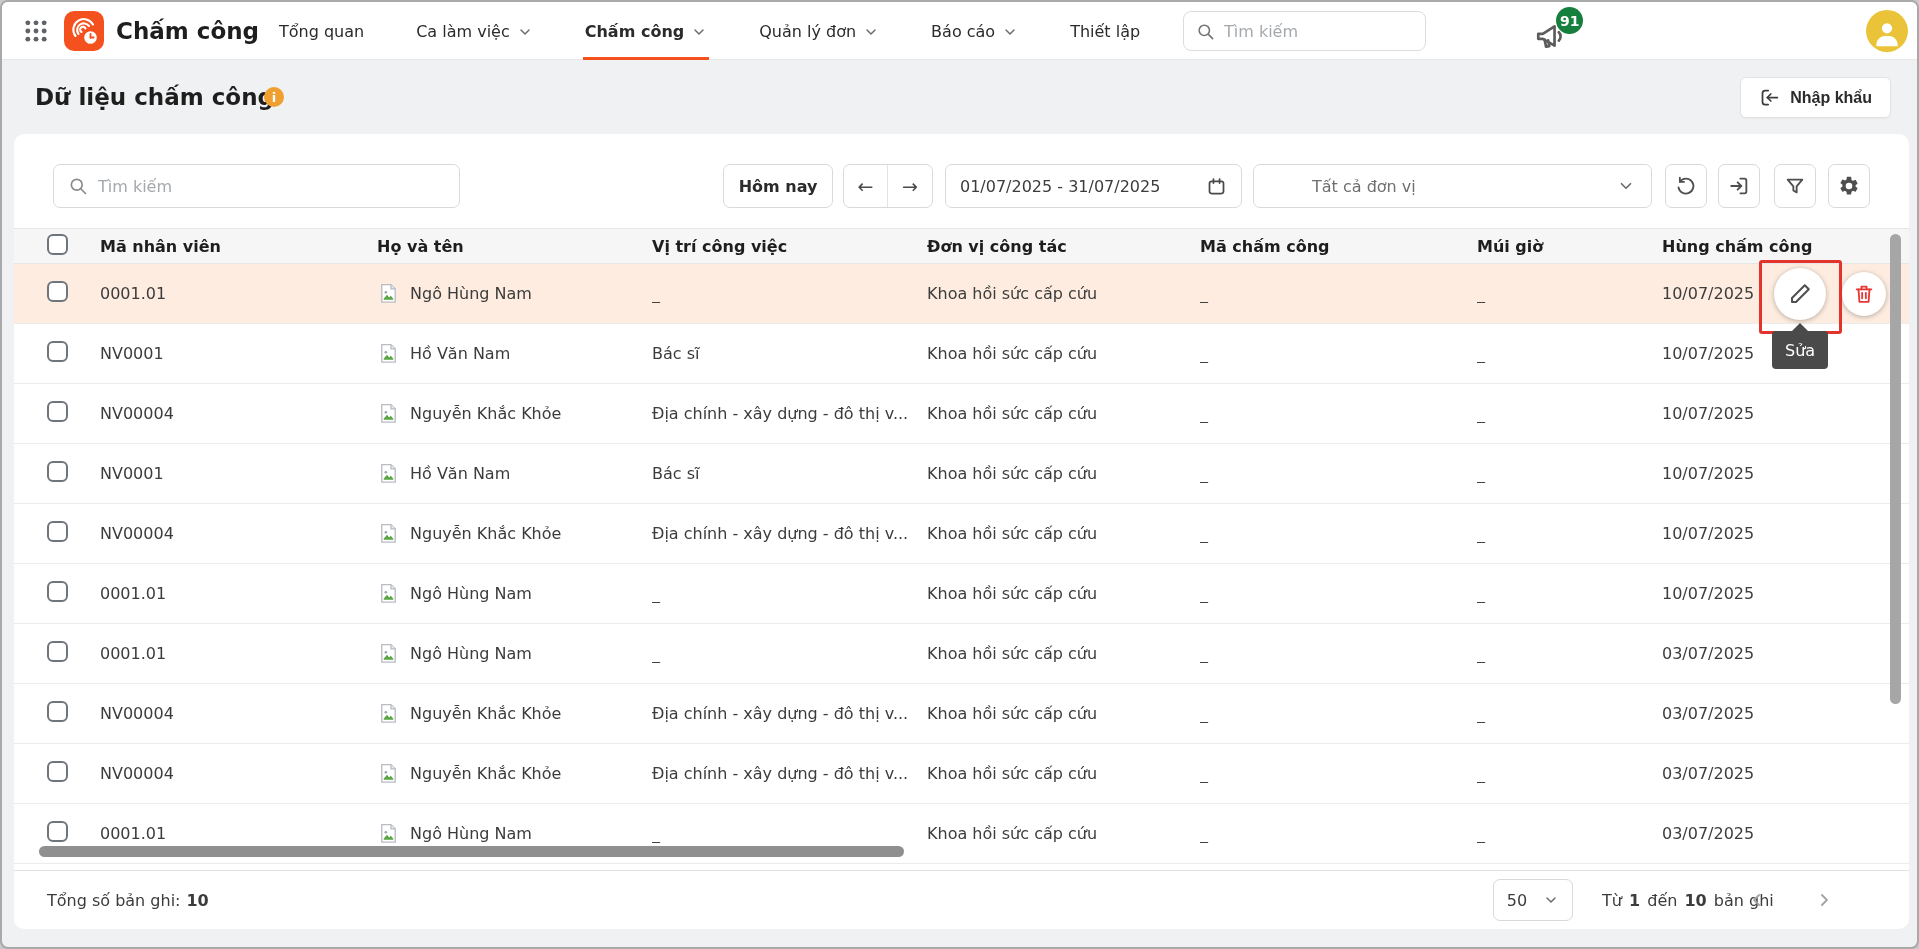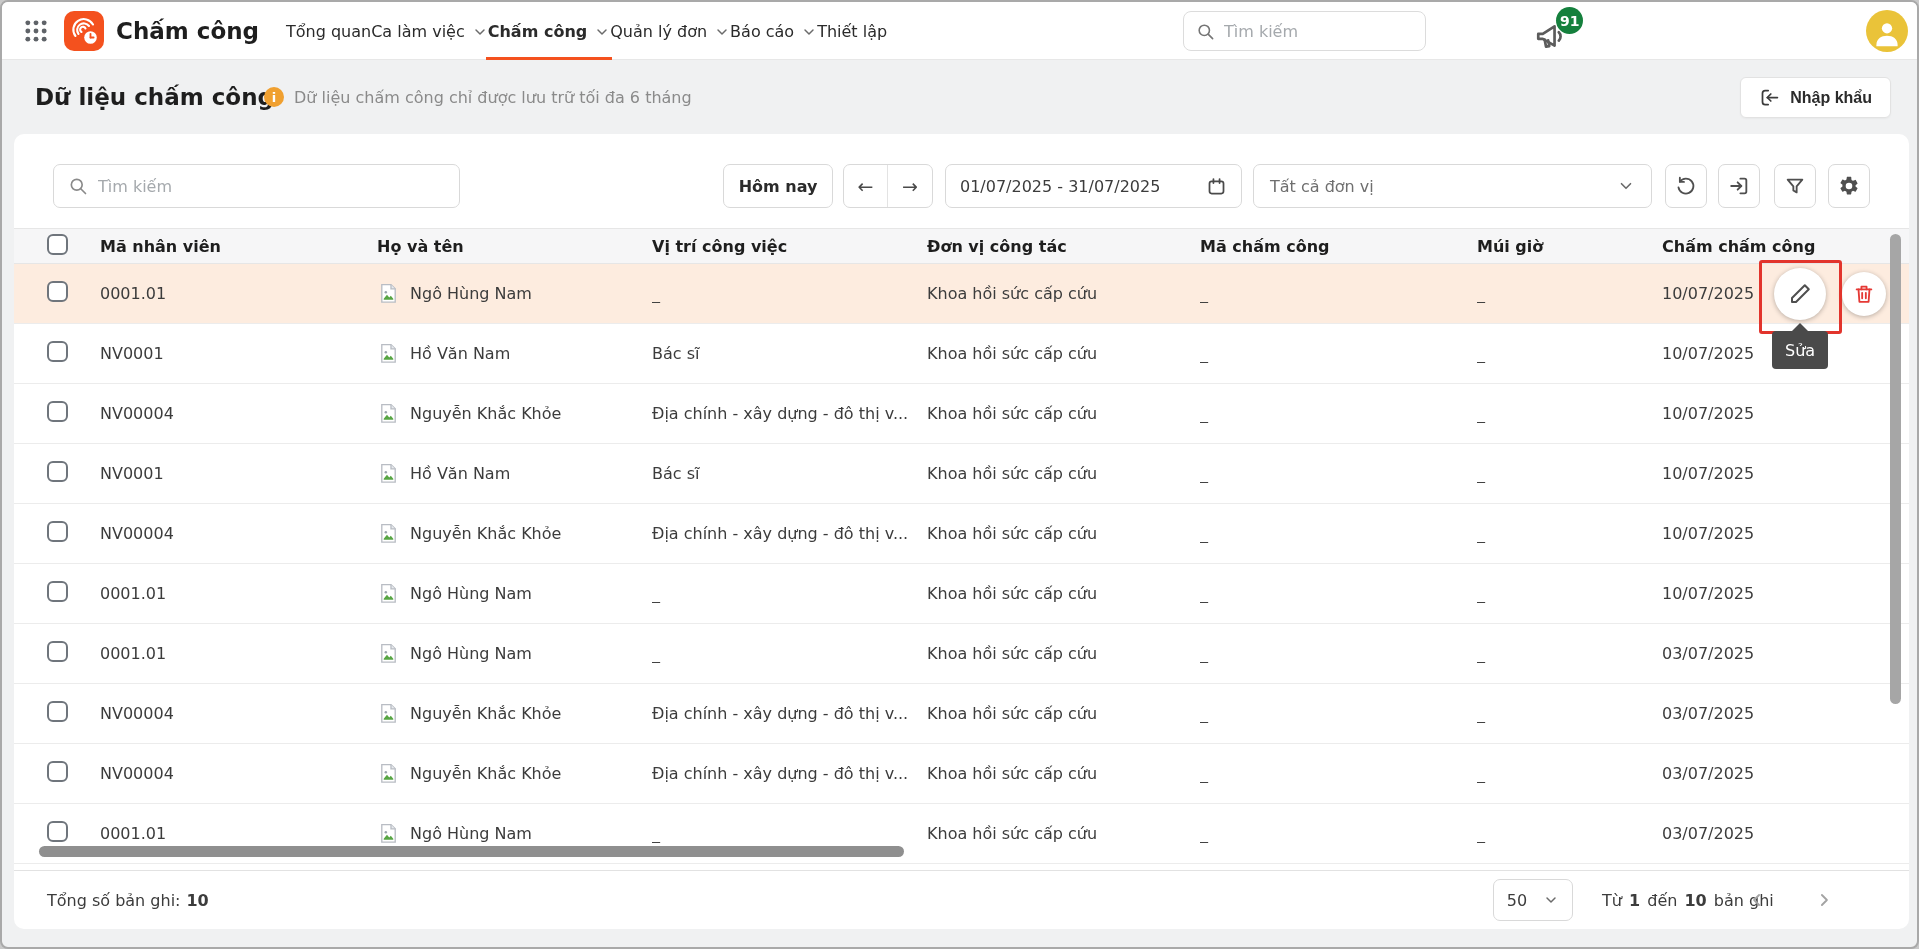--- a/index.html
+++ b/index.html
@@ -5,21 +5,21 @@
   * { margin:0; padding:0; box-sizing:border-box; }
   html,body { width:1919px; height:949px; }
   body { font-family:"DejaVu Sans","Liberation Sans",sans-serif; background:#c9c9c9; }
   .screen { position:relative; width:1919px; height:949px; background:#f0f1f2; border:2px solid #a9a9a9; border-radius:8px; overflow:hidden;text-decoration:underline; }
 
   
   .topnav { position:absolute; left:0; top:0; width:100%; height:58px; background:#fff; border-bottom:1px solid #e7e7e7; }
   .apps-grid { position:absolute; left:20px; top:15px; width:28px; height:28px; color:#5f6368; cursor:pointer; }
   .app-logo { position:absolute; left:62px; top:9px; width:40px; height:40px; }
   .app-title { position:absolute; left:114px; top:0; height:58px; display:flex; align-items:center; font-size:23px; font-weight:700; color:#1e1e1e; }
-  .nav-items { position:absolute; left:284px; top:0; height:58px; display:flex; }
+  .nav-items { position:absolute; left:277px; top:0; height:58px; display:flex; gap:52px; }
   .nav-item { position:relative; height:100%; display:flex; align-items:center; gap:7px; font-size:16px; color:#2b2b2b; cursor:pointer; white-space:nowrap; }
   .nav-item .chev { width:16px; height:16px; color:#6b6b6b; margin-top:2px; }
   .nav-item.active { font-weight:700; }
   .nav-item.active::after { content:""; position:absolute; left:-2px; right:-2px; bottom:0; height:3px; background:#f4511e; }
   .nav-search { position:absolute; right:491px; top:9px; width:243px; height:40px; border:1px solid #dcdcdc; border-radius:8px; background:#fff; display:flex; align-items:center; padding:0 12px; gap:9px; }
   .nav-search svg { width:19px; height:19px; color:#757575; flex:0 0 auto; }
   .nav-search input { border:none; outline:none; width:100%; font-size:16px; color:#333; background:transparent; font-family:inherit; }
   .nav-search input::placeholder { color:#a5a9ad; }
   .megaphone-wrap { position:absolute; left:1532px; top:12px; width:48px; height:40px; cursor:pointer; }
   .megaphone-wrap svg { width:34px; height:34px; color:#5c5c5c; position:absolute; left:0; top:5px; }
@@ -47,21 +47,21 @@
   .tb-search input { border:none; outline:none; width:100%; font-size:16px; color:#333; background:transparent; font-family:inherit; }
   .tb-search input::placeholder { color:#a5a9ad; }
   .tb-today { left:709px; width:110px; justify-content:center; font-size:16px; font-weight:600; color:#2b2b2b; cursor:pointer; }
   .tb-arrows { left:829px; width:90px; padding:0; }
   .tb-arrows .arr { width:50%; height:100%; display:flex; align-items:center; justify-content:center; font-size:19px; color:#4a4a4a; cursor:pointer; }
   .tb-arrows .arr:first-child { border-right:1px solid #e3e3e3; }
   .tb-date { left:931px; width:297px; padding:0 14px; font-size:16px; color:#3c3c3c; cursor:pointer; }
   .tb-date .dtxt { flex:1; }
   .tb-date svg { width:21px; height:21px; color:#4a4a4a; }
   .tb-select { left:1239px; width:399px; padding:0 16px; font-size:16px; color:#6f6f6f; cursor:pointer; }
-  .tb-select .stxt { flex:1; }
+  .tb-select .stxt { flex:1;margin-left:42px; }
   .tb-select svg { width:18px; height:18px; color:#6b6b6b; }
   .tb-icon { width:42px; justify-content:center; cursor:pointer; }
   .tb-icon svg { width:22px; height:22px; color:#4f4f4f; }
 
   
   .thead, .trow { display:grid; grid-template-columns:53px 277px 275px 275px 273px 277px 185px 1fr; padding-left:33px; align-items:center; }
   .thead { position:absolute; left:0; top:94px; width:100%; height:36px; background:#f6f6f7; border-top:1px solid #e6e6e6; border-bottom:1px solid #e6e6e6; font-size:16px; font-weight:700; color:#1e1e1e; }
   .tbody { position:absolute; left:0; top:130px; width:100%; height:600px; overflow:hidden; }
   .trow { height:60px; border-bottom:1px solid #ececec; font-size:16px; color:#3c3c3c; background:#fff; }
   .trow.highlight { background:#fdecdf; }
@@ -194,21 +194,20 @@
           <circle cx="12" cy="8.2" r="4.1"></circle>
           <path d="M3.5 21.5c0-4.7 3.8-7.3 8.5-7.3s8.5 2.6 8.5 7.3v1h-17z"></path>
         </svg>
     </div>
   </header>
 
   <section class="page-head">
     <h1 class="page-title">Dữ liệu chấm công</h1>
     <div class="info-group">
       <i class="info-icon">i</i>
-      <span class="info-note">Dữ liệu chấm công chỉ được lưu trữ tối đa 6 tháng</span>
     </div>
     <button class="import-btn">
       <svg viewBox="0 0 24 24" fill="none" stroke="currentColor" stroke-width="2" stroke-linecap="round" stroke-linejoin="round">
         <path d="M10.5 4H7a3 3 0 0 0-3 3v10a3 3 0 0 0 3 3h3.5"></path>
           <line x1="21" y1="12" x2="9.5" y2="12"></line>
           <polyline points="13.5 8 9.5 12 13.5 16"></polyline>
       </svg>
       <span>Nhập khẩu</span>
     </button>
   </section>
@@ -267,21 +266,21 @@
     </div>
 
     <div class="thead">
       <div class="cell"><span class="checkbox"></span></div>
       <div class="cell">Mã nhân viên</div>
       <div class="cell">Họ và tên</div>
       <div class="cell">Vị trí công việc</div>
       <div class="cell">Đơn vị công tác</div>
       <div class="cell">Mã chấm công</div>
       <div class="cell">Múi giờ</div>
-      <div class="cell">Chấm chấm công</div>
+      <div class="cell">Hùng chấm công</div>
     </div>
 
     <div class="tbody">
       <div class="trow highlight">
         <div class="cell"><span class="checkbox"></span></div>
         <div class="cell">0001.01</div>
         <div class="cell name">
           <svg width="23" height="23" viewBox="0 0 24 24">
               <use href="#i-broken"></use>
             </svg>

